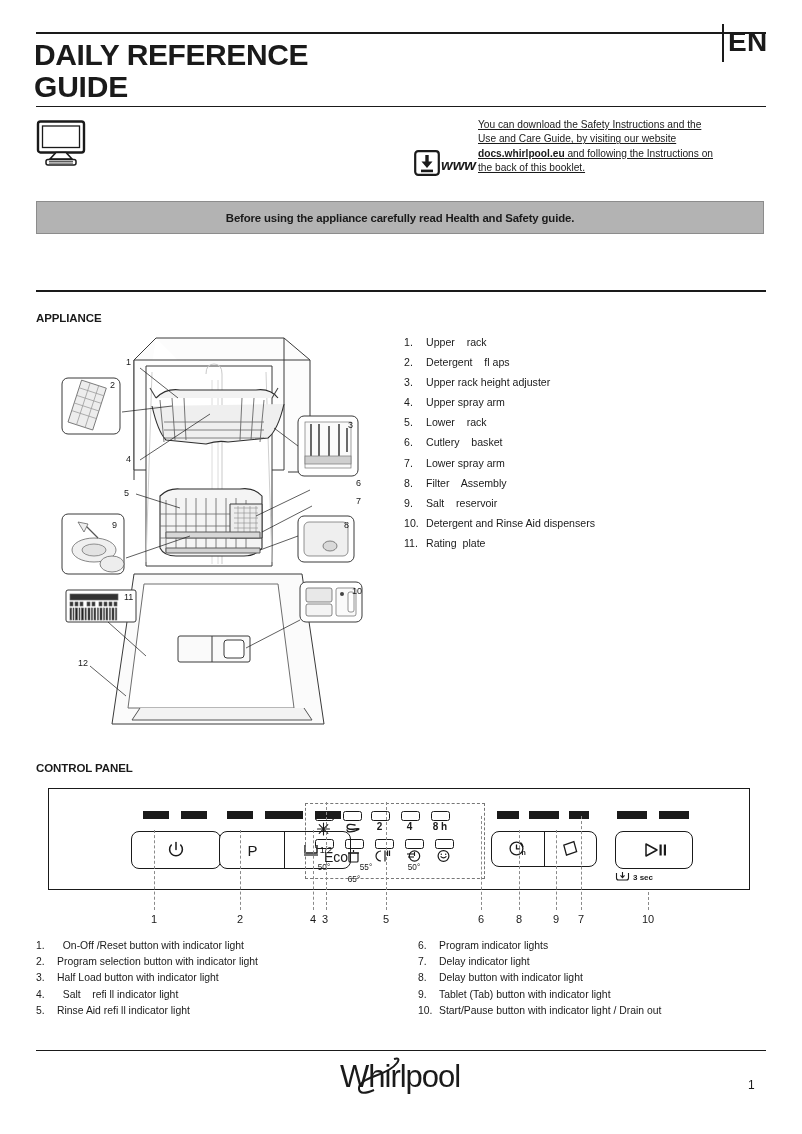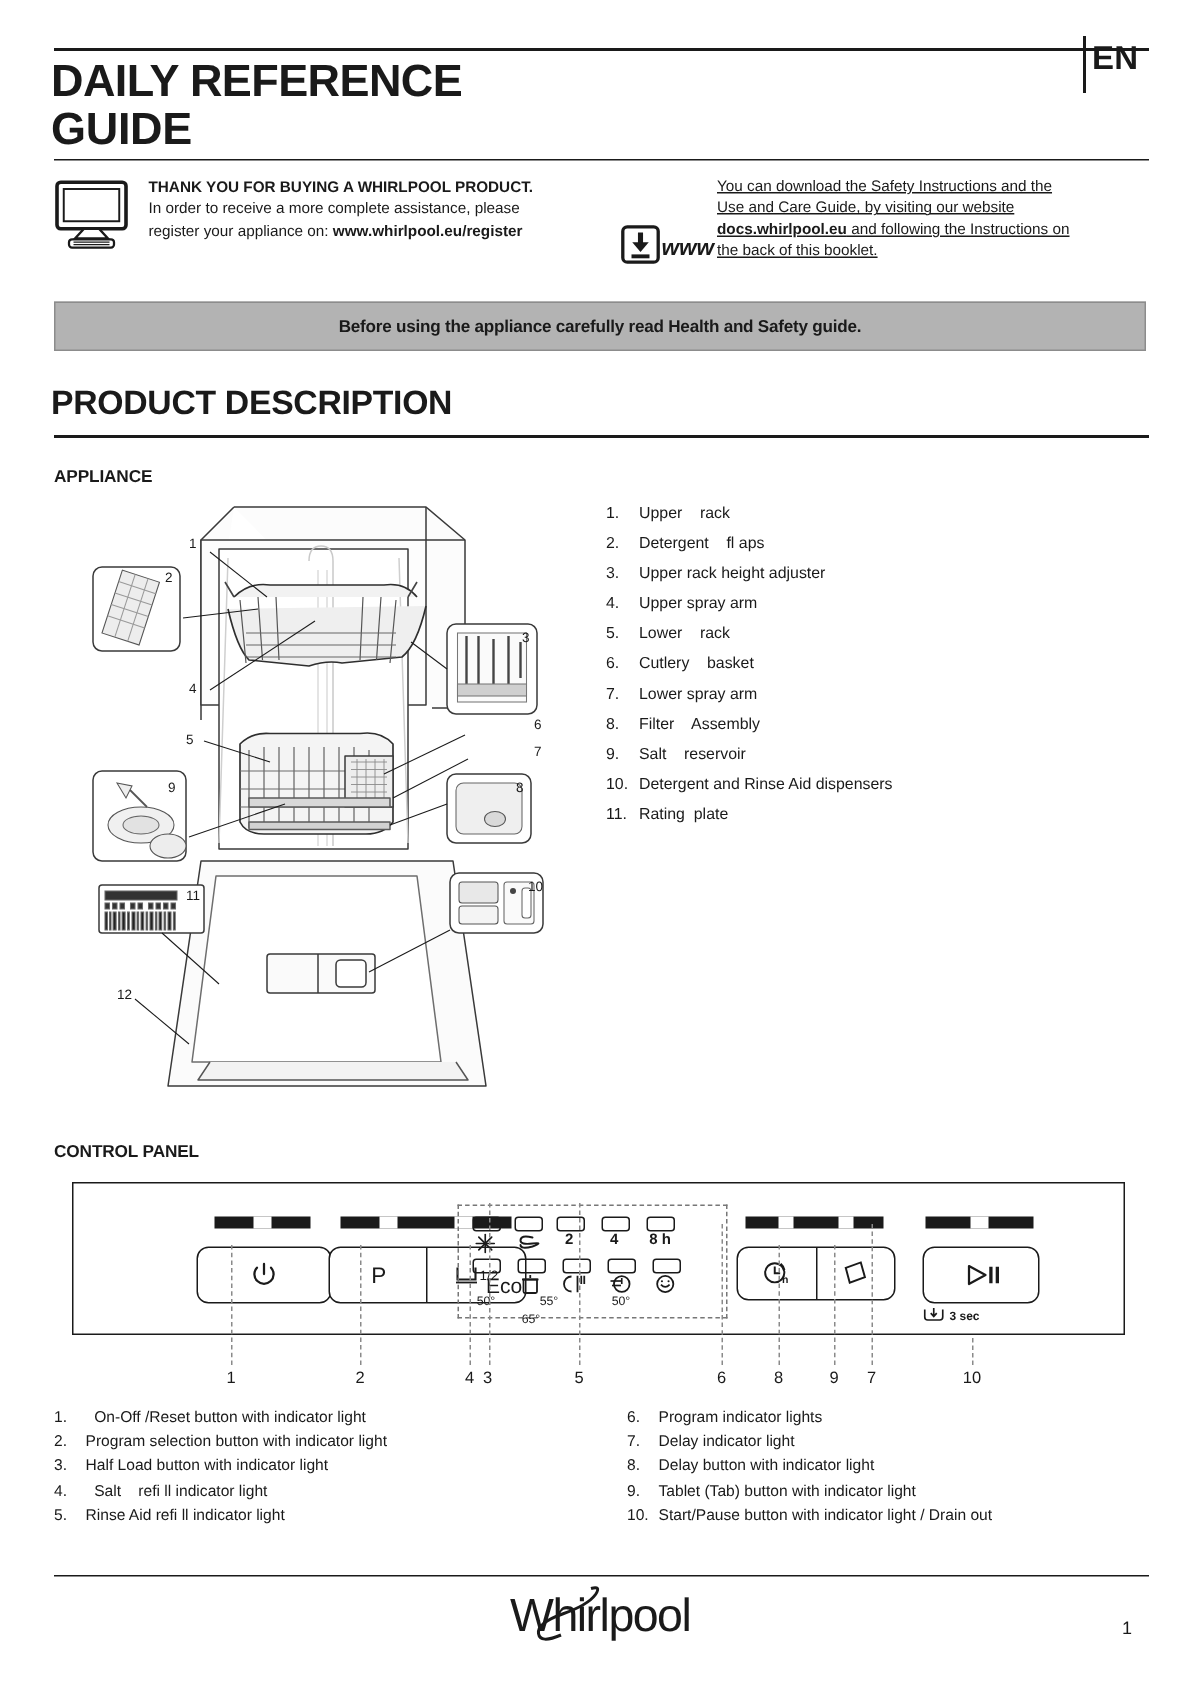--- a/index.html
+++ b/index.html
@@ -6,21 +6,21 @@
   body{
     width:802px;height:1134px;position:relative;
     font-family:"Liberation Sans", sans-serif;
     color:#1a1a1a;-webkit-font-smoothing:antialiased;
   }
   .page{position:absolute;inset:0;}
 
   
   .rule-top{position:absolute;left:36px;top:32px;width:730px;height:2px;background:#1a1a1a;}
   .lang-divider{position:absolute;left:722px;top:24px;width:2px;height:38px;background:#1a1a1a;}
-  .lang{position:absolute;left:728px;top:26px;font-size:22px;font-weight:bold;letter-spacing:.2px;}
+  .lang{position:absolute;left:728px;top:26px;font-size:28px;font-weight:bold;letter-spacing:.2px;}
 
   .title-1{position:absolute;left:34px;top:40px;font-size:30px;font-weight:bold;letter-spacing:-.4px;line-height:1;}
   .title-2{position:absolute;left:34px;top:72px;font-size:30px;font-weight:bold;letter-spacing:-.2px;line-height:1;}
   .rule-under-title{position:absolute;left:36px;top:106px;width:730px;height:1px;background:#1a1a1a;}
 
   
   .thanks{position:absolute;left:36px;top:118px;width:360px;}
   .thanks-row{display:flex;align-items:flex-start;gap:9px;}
   .monitor-icon{width:54px;height:46px;flex:0 0 54px;margin-top:2px;}
   .thanks-text{font-size:10.2px;line-height:1.42;padding-top:1px;}
@@ -104,25 +104,20 @@
           <rect x="2" y="1.5" width="46" height="31" rx="2.5" fill="#fff" stroke="#1a1a1a" stroke-width="2.4"></rect>
           <rect x="6.5" y="6" width="37" height="21.5" fill="#fff" stroke="#1a1a1a" stroke-width="1.3"></rect>
           <path d="M20 32.5 L14 39 H36 L30 32.5 Z" fill="#fff" stroke="#1a1a1a" stroke-width="1.6"></path>
           <rect x="10" y="39.5" width="30" height="5.5" rx="2" fill="#fff" stroke="#1a1a1a" stroke-width="1.5"></rect>
           <g stroke="#1a1a1a" stroke-width="0.8">
             <line x1="13" y1="41.4" x2="37" y2="41.4"></line>
             <line x1="13" y1="43.1" x2="37" y2="43.1"></line>
           </g>
         </svg>
       </div>
-      <div class="thanks-text">
-        <b>THANK YOU FOR BUYING A WHIRLPOOL PRODUCT.</b><br>
-        <span>In order to receive a more complete assistance, please</span><br>
-        <span>register your appliance on: </span><b>www.whirlpool.eu/register</b>
-      </div>
     </div>
   </div>
 
   <div class="dl">
     <div class="dl-row">
       <div class="dl-icon">
         <svg viewBox="0 0 58 26" width="58" height="26">
           <rect x="1.2" y="1.2" width="23.6" height="23.6" rx="3" fill="#fff" stroke="#1a1a1a" stroke-width="2.2"></rect>
           <path d="M13 5 v8 M13 5" stroke="#1a1a1a" stroke-width="3.4"></path>
           <path d="M7.5 11.5 L13 18 L18.5 11.5 Z" fill="#1a1a1a"></path>
@@ -136,21 +131,20 @@
         <b>docs.whirlpool.eu</b><span> and following the Instructions on</span><br>
         <span>the back of this booklet.</span>
       </div>
     </div>
   </div>
 
   <div class="banner">
     <span>Before using the appliance carefully read Health and Safety guide.</span>
   </div>
 
-  <div class="h-section">PRODUCT  DESCRIPTION</div>
   <div class="rule-section"></div>
   <div class="h-sub">APPLIANCE</div>
 
   <div class="parts">
     <div class="part"><span class="num">1.</span><span>Upper    rack</span></div>
     <div class="part"><span class="num">2.</span><span>Detergent    fl aps</span></div>
     <div class="part"><span class="num">3.</span><span>Upper rack height adjuster</span></div>
     <div class="part"><span class="num">4.</span><span>Upper spray arm</span></div>
     <div class="part"><span class="num">5.</span><span>Lower    rack</span></div>
     <div class="part"><span class="num">6.</span><span>Cutlery    basket</span></div>

